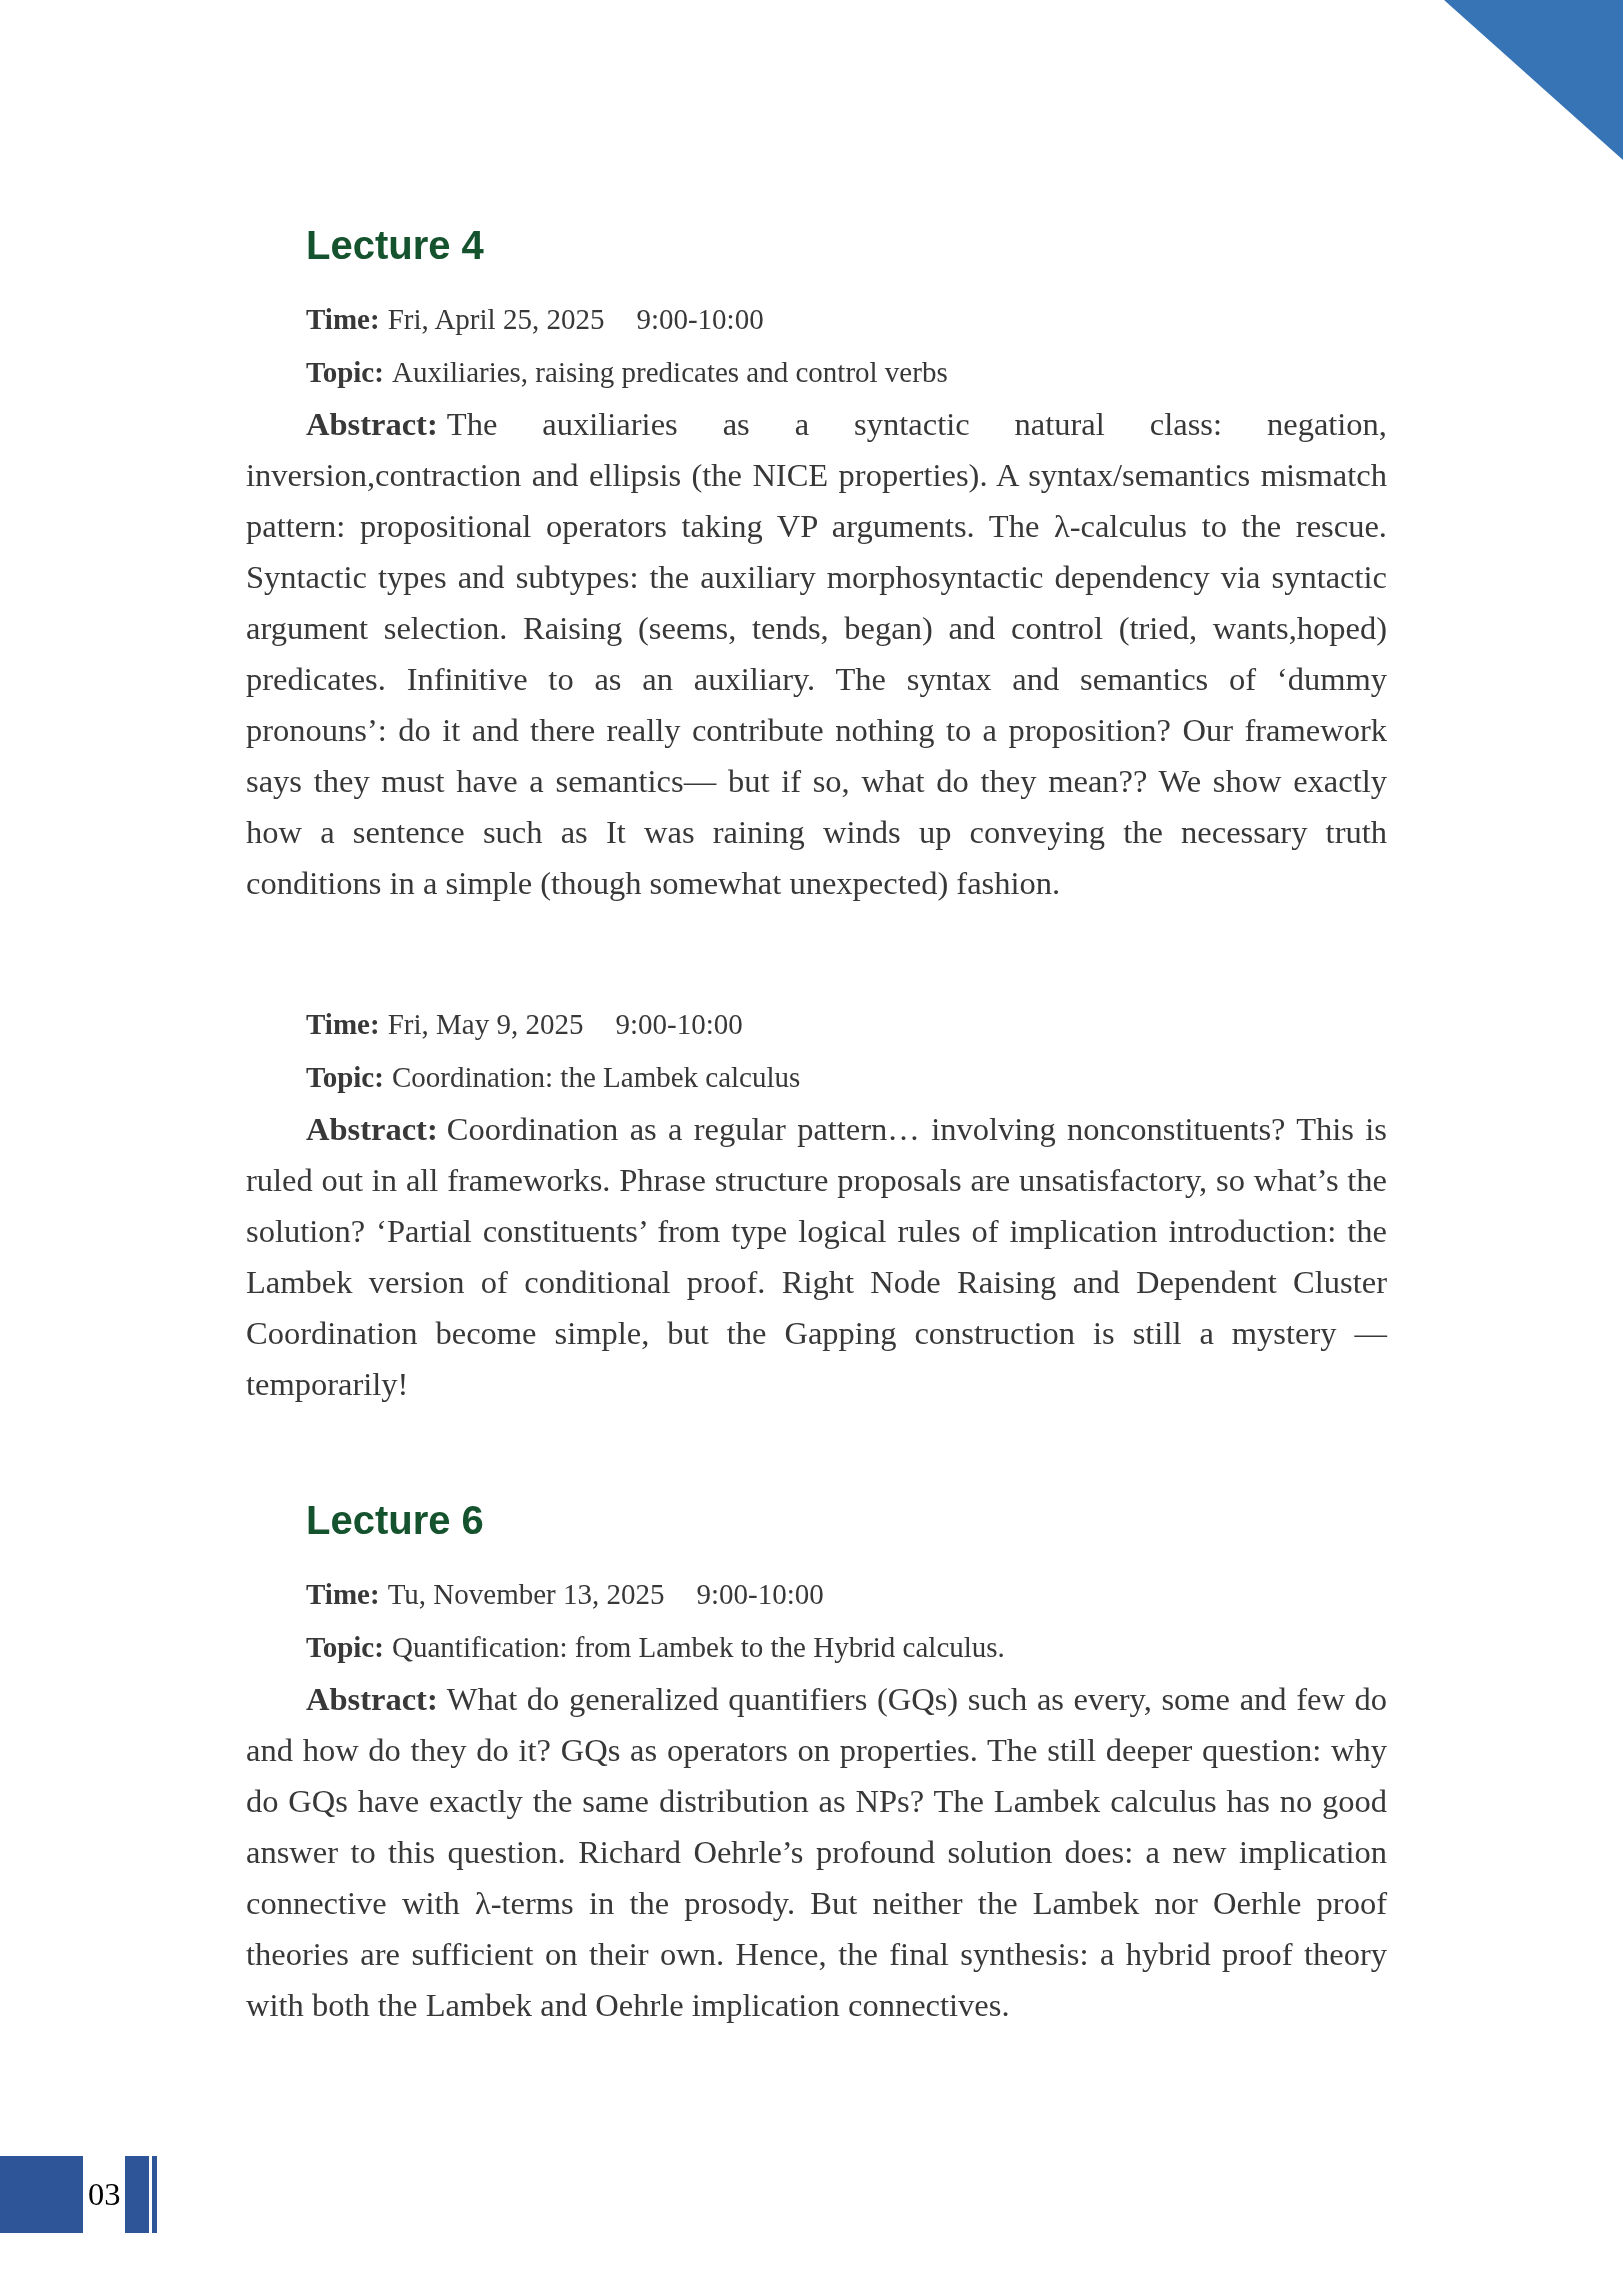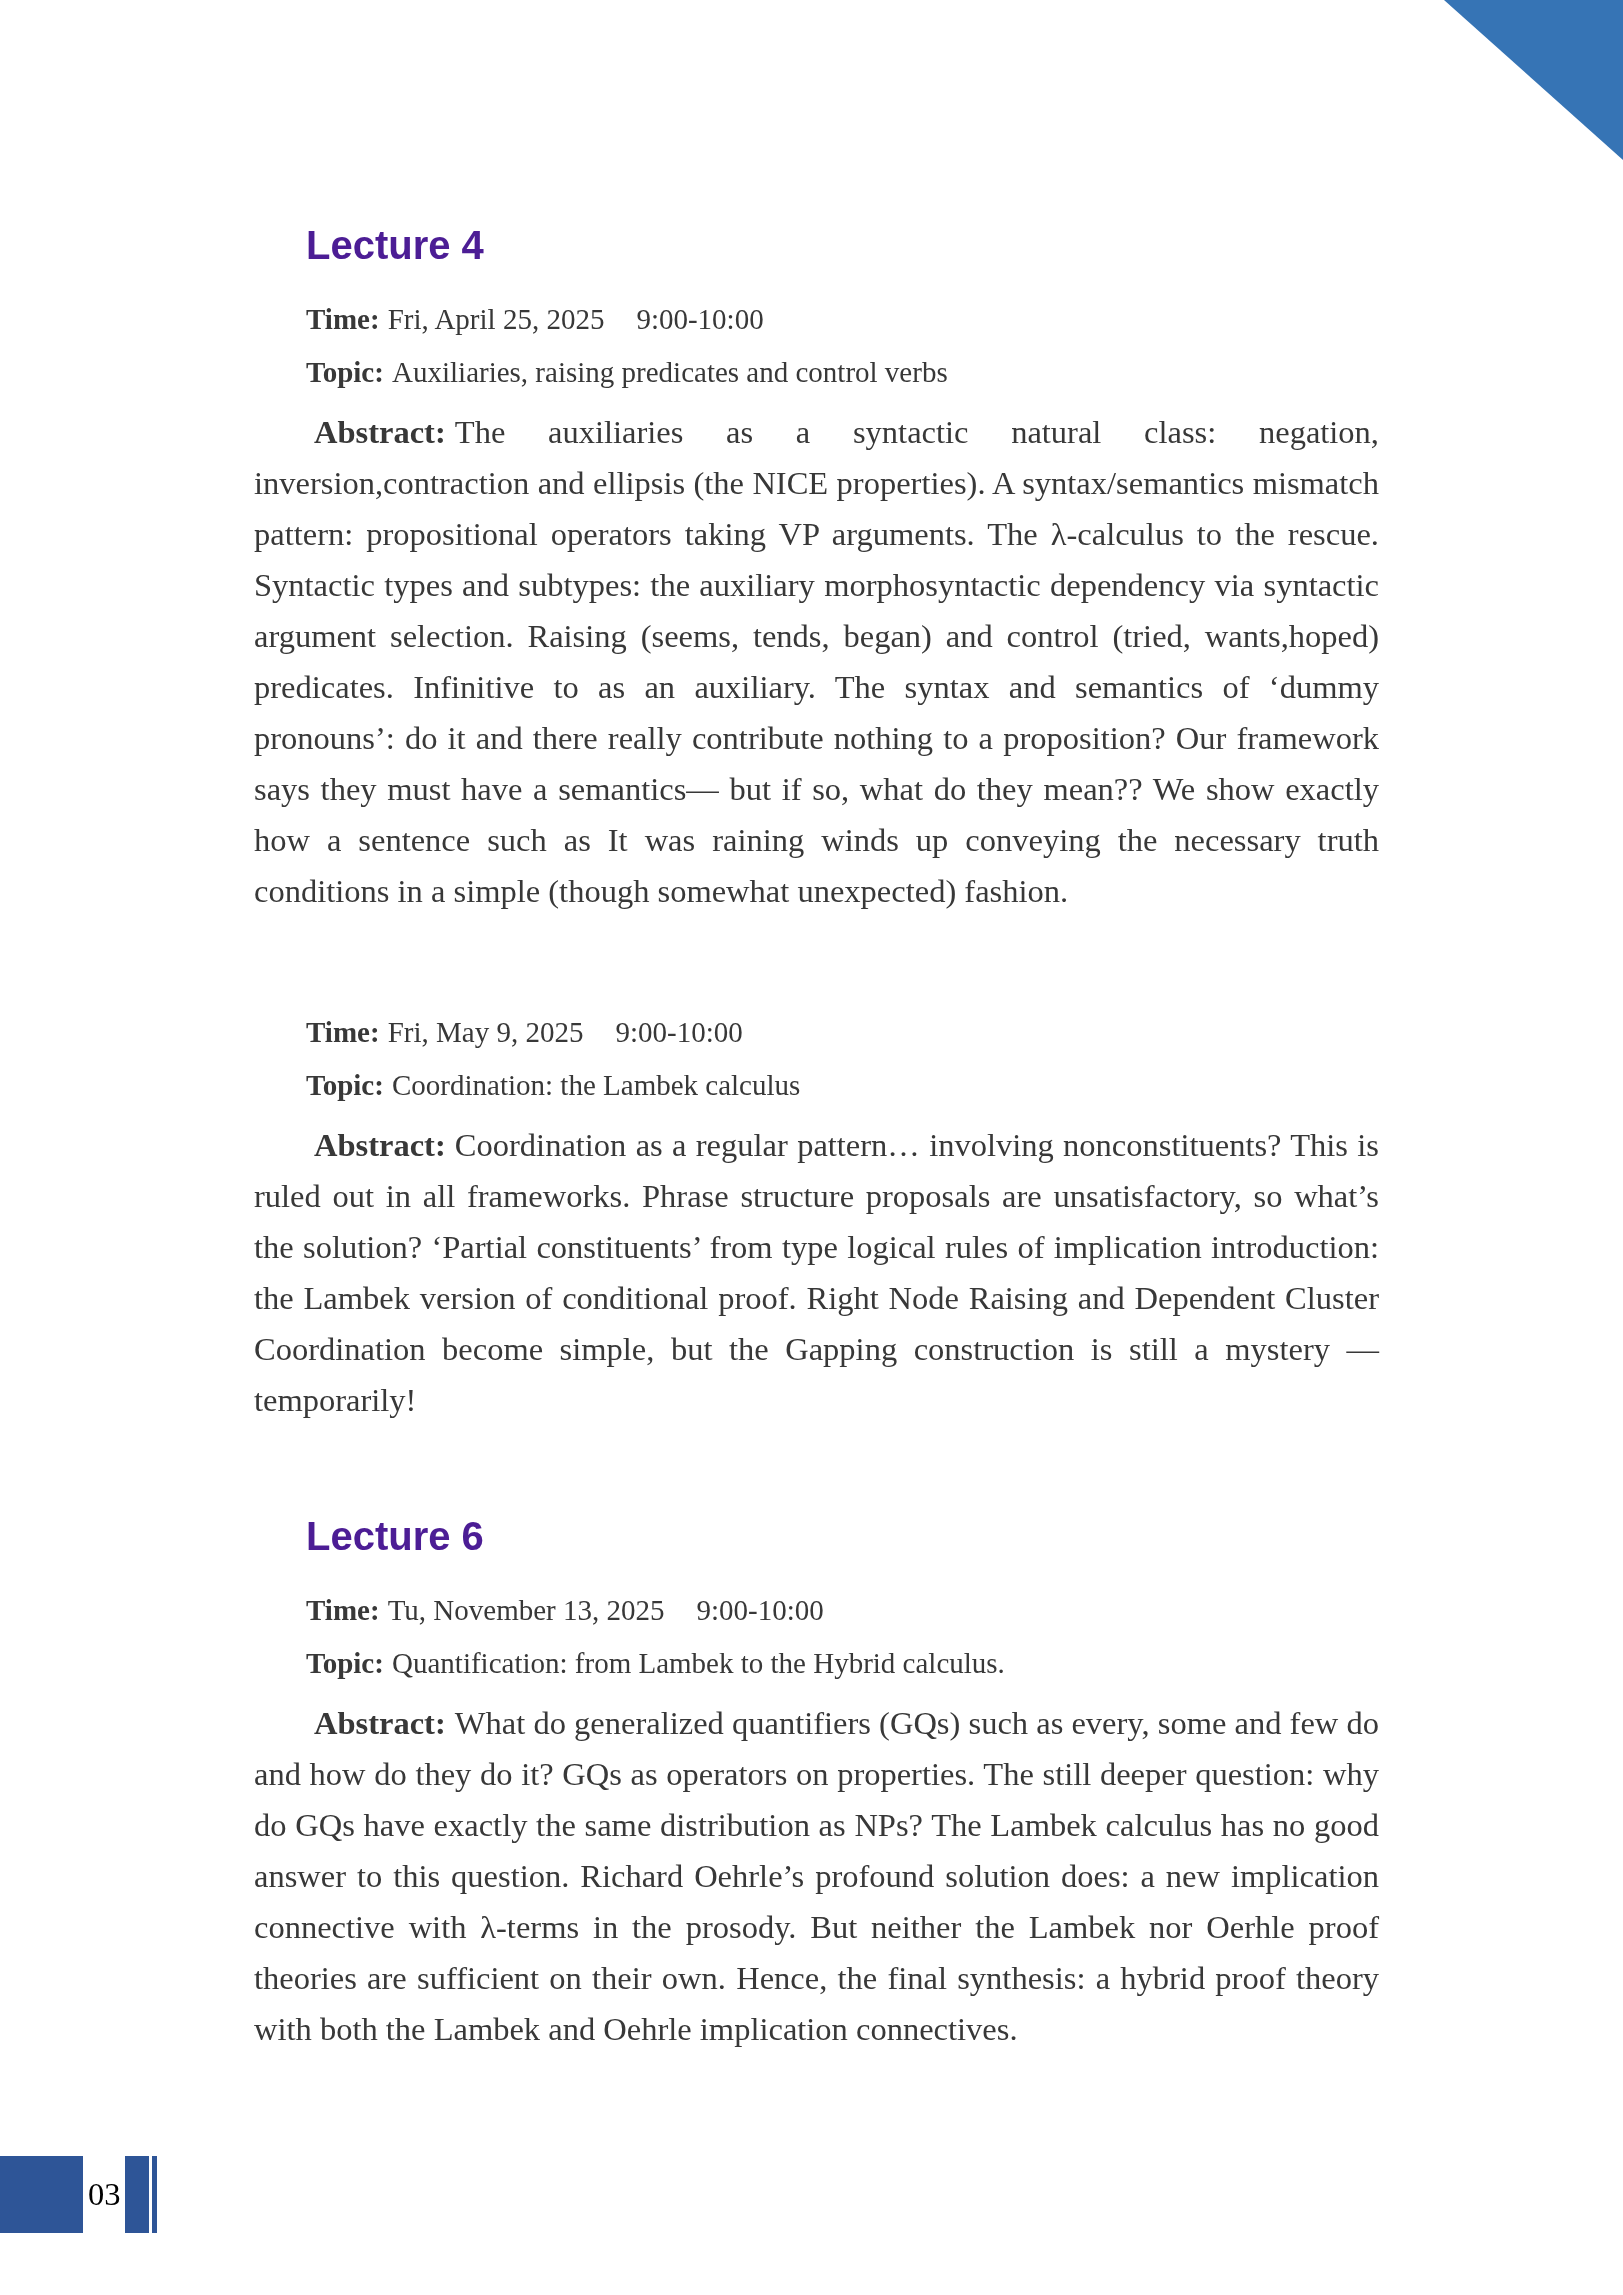--- a/index.html
+++ b/index.html
@@ -34,38 +34,38 @@
     width: 1141px;
   }
   .lecture-section {
     margin: 0 0 89px 0;
   }
   .lecture-title {
     font-family: "Liberation Sans", sans-serif;
     font-weight: bold;
     font-size: 40px;
     line-height: 1.05;
-    color: #4c1d95;
+    color: #14532d;
     margin: 0 0 27px 60px;
   }
   .meta-line {
     margin: 0;
     font-size: 29px;
     line-height: 53px;
     text-indent: 60px;
   }
   .meta-label {
     font-weight: bold;
     margin-right: 0.28em;
   }
   .time-hours {
     margin-left: 32px;
   }
   .abstract-para {
-    margin: 8px;
+    margin: 0;
     font-size: 32.5px;
     line-height: 51px;
     text-align: justify;
     text-indent: 60px;
   }
   .abstract-label {
     font-weight: bold;
     margin-right: 0.28em;
   }
   

